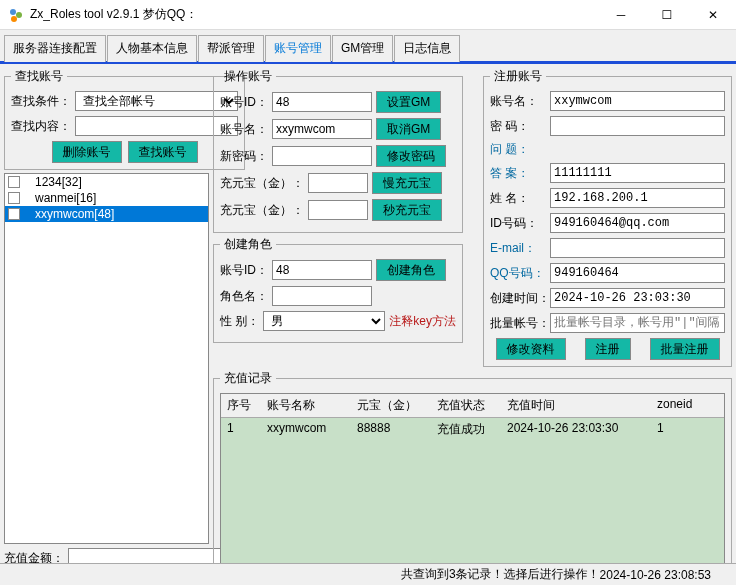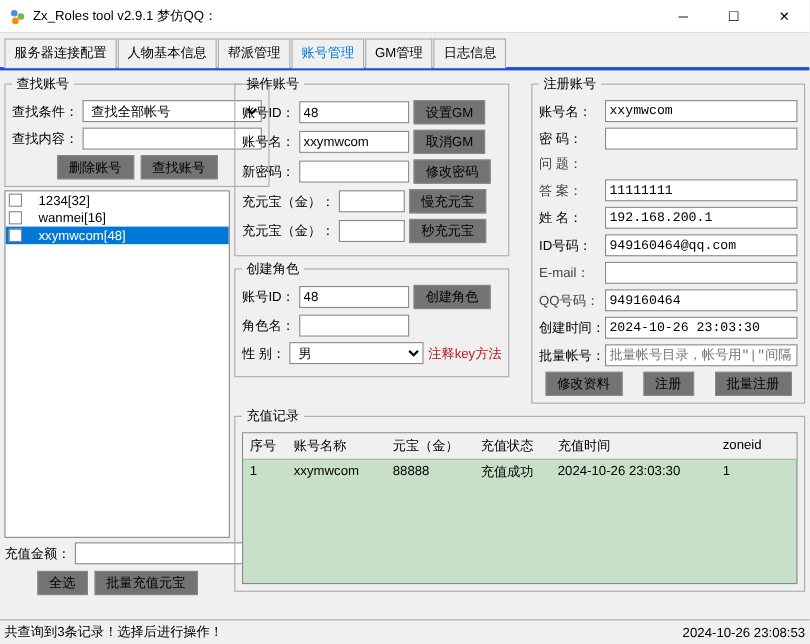--- a/index.html
+++ b/index.html
@@ -11,45 +11,45 @@
 .win-btn { width: 46px; height: 30px; display: flex; align-items: center; justify-content: center; }
 .tabs { display: flex; background: #f0f0f0; border-bottom: 3px solid #1d4ed8; padding: 4px 4px 0; }
 .tab { padding: 4px 8px; border: 1px solid #aaa; border-bottom: none; background: #f0f0f0; margin-right: 1px; cursor: pointer; position: relative; top: 1px; }
 .tab.active { background: #f0f0f0; border-bottom: 1px solid #f0f0f0; color: #0078d7; }
 .content { display: flex; padding: 4px; gap: 4px; }
 fieldset { border: 1px solid #aaa; padding: 6px; margin-bottom: 3px; }
 legend { padding: 0 4px; }
 .left { width: 205px; display: flex; flex-direction: column; }
 .row { display: flex; align-items: center; margin-bottom: 5px; gap: 4px; }
 .row label { white-space: nowrap; }
-.row label.red { color: #404040; }
+.row label.red { color: #0369a1; }
 select, input[type=text] { border: 1px solid #888; height: 20px; padding: 0 3px; background: #fff; font-size: 12px; font-family: inherit; }
 select { flex: 1; }
-button { border: 1px solid #888; background: #737373; padding: 2px 10px; height: 22px; font-size: 12px; font-family: inherit; cursor: pointer; }
+button { border: 1px solid #888; background: #14b8a6; padding: 2px 10px; height: 22px; font-size: 12px; font-family: inherit; cursor: pointer; }
 .btnrow { display: flex; gap: 6px; justify-content: center; margin-top: 1px; }
 .listbox { flex: 1; border: 1px solid #888; background: #fff; overflow: auto; margin-bottom: 4px; }
 .listitem { display: flex; align-items: center; padding: 1px 3px; gap: 15px; }
 .listitem.sel { background: #0078d7; color: #fff; }
 .cb { width: 12px; height: 12px; border: 1px solid #888; background: #fff; }
 .right { flex: 1; display: flex; flex-direction: column; }
 .top-row { display: flex; gap: 20px; }
 .op-acct { width: 250px; }
 .op-acct .row input { width: 100px; }
 .reg-acct { flex: 1; }
 .reg-acct .row input { flex: 1; font-family: "Courier New", monospace; }
 .reg-acct .row label { width: 56px; }
 .create-role .row input { width: 100px; }
 .red-text { color: #b91c1c; }
 .recharge-table { flex: 1; }
-.table-wrap { border: 1px solid #888; background: #c8e0c8; height: 138px; }
+.table-wrap { border: 1px solid #888; background: #c8e0c8; height: 193px; }
 .table-head { display: flex; background: #f0f0f0; border-bottom: 1px solid #aaa; }
 .table-head > div, .table-row > div { padding: 3px 6px; }
 .table-row { display: flex; }
 .c1{width:40px}.c2{width:90px}.c3{width:80px}.c4{width:70px}.c5{width:150px}.c6{width:60px}
-.statusbar { position: absolute; bottom: 0; left: 0; right: 0; height: 22px; border-top: 1px solid #aaa; display: flex; align-items: center; padding: 0 4px; justify-content: space-between; background: #f0f0f0; }
+.statusbar { position: absolute; bottom: 0; left: 0; right: 0; height: 22px; border-top: 1px solid #aaa; display: flex; align-items: center; padding: 0 25px; justify-content: flex-end; background: #f0f0f0; }
 .reg-btns { display: flex; gap: 8px; justify-content: space-around; margin-top: 4px; }
 </style>
 </head>
 <body>
 
 <div class="titlebar">
   <span class="icon">
     <svg width="16" height="16">
         <circle cx="5" cy="5" r="3" fill="#4a90d9"></circle>
         <circle cx="11" cy="8" r="3" fill="#7cb342"></circle>

